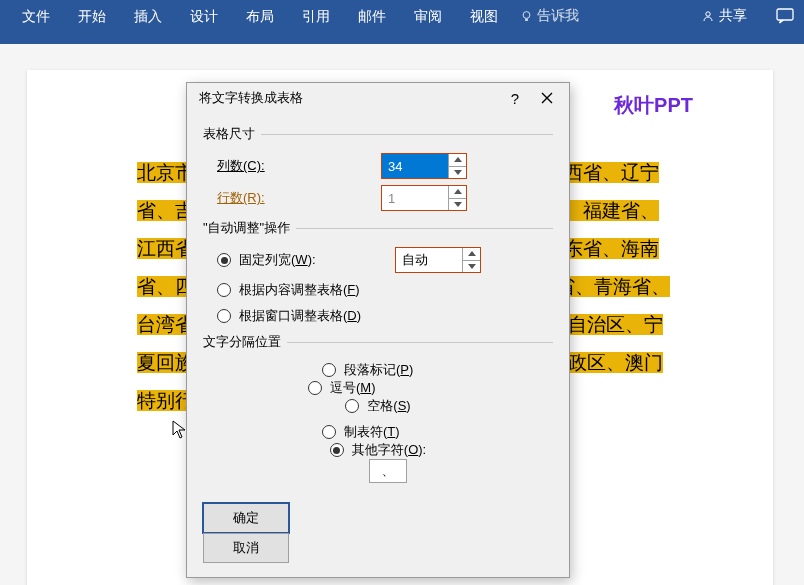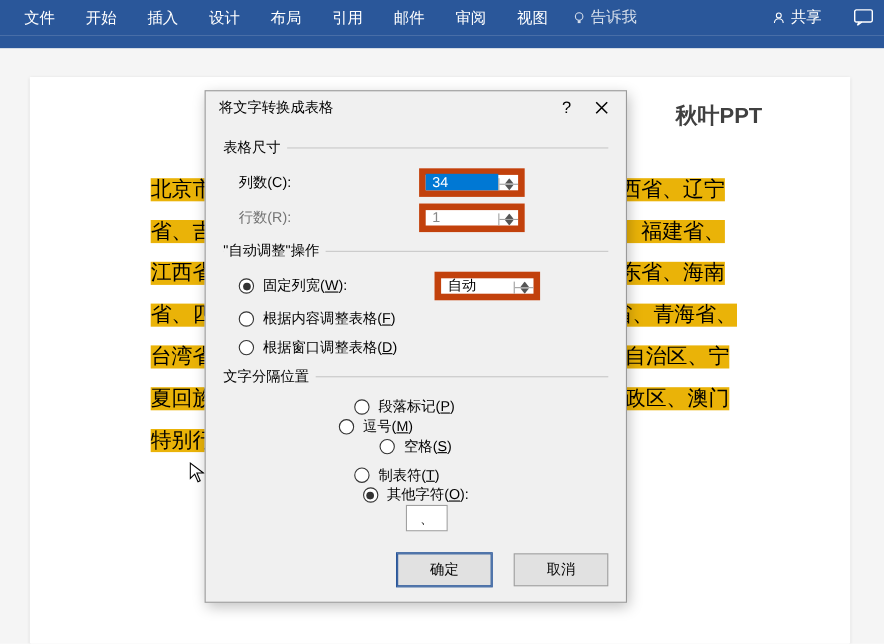--- a/index.html
+++ b/index.html
@@ -9,63 +9,63 @@
   .ribbon .tab { padding: 0 14px; height: 32px; line-height: 32px; cursor: pointer; }
   .ribbon .tell-me { margin-left: 8px; opacity: 0.8; display: flex; align-items: center; }
   .ribbon .tell-me svg { margin-right: 4px; }
   .ribbon .right-group { position: absolute; right: 10px; display: flex; align-items: center; gap: 29px; }
   .ribbon .share { display: flex; align-items: center; gap: 4px; }
   
   .ribbon-lower { background: #2a579a; height: 12px; }
   
   .doc-area { background: #f5f5f5; padding: 26px 30px 0 26px; height: 541px; position: relative; }
   .page { background: #fff; width: 746px; height: 520px; margin: 0 auto; padding: 22px 20px; position: relative; box-shadow: 0 1px 3px rgba(0,0,0,0.15); }
-  .page-title { position: absolute; right: 80px; top: 22px; color: #404040; font-size: 20px; font-weight: bold; }
+  .page-title { position: absolute; right: 80px; top: 22px; color: #6d28d9; font-size: 20px; font-weight: bold; }
   
   .body-text { position: absolute; top: 84px; left: 110px; right: 90px; font-size: 19px; line-height: 38px; color: #000; }
   .body-text .line { white-space: nowrap; }
   .body-text .sel { background: #eab308; }
   
   .cursor-arrow { position: absolute; left: 145px; top: 350px; pointer-events: none; }
   
   .dialog { position: absolute; left: 186px; top: 82px; width: 384px; background: #f0f0f0; border: 1px solid #9a9a9a; box-shadow: 2px 4px 12px rgba(0,0,0,0.25); font-size: 13px; color: #000; }
   .dialog .titlebar { height: 30px; display: flex; align-items: center; padding: 0 6px 0 12px; font-size: 13px; }
   .dialog .titlebar .title { flex: 1; }
   .dialog .titlebar .help, .dialog .titlebar .close { width: 32px; height: 24px; display: flex; align-items: center; justify-content: center; cursor: pointer; font-size: 15px; }
   
   .dialog .content { padding: 4px 16px 14px 16px; }
   .dialog .group-label { font-size: 13px; margin: 8px 0 10px 0; position: relative; }
   .dialog .group-label::after { content: ""; position: absolute; border-top: 1px solid #c8c8c8; left: 0; right: 0; top: 50%; z-index: 0; }
   .dialog .group-label span { background: #f0f0f0; padding-right: 6px; position: relative; z-index: 1; }
   
   .dialog .row { display: flex; align-items: center; margin: 6px 0 6px 14px; }
-  .dialog .row .label { width: 164px; }
-  .dialog .row.disabled .label { color: #737373; }
-  
-  .spinner { display: flex; height: 26px; border: 6px solid #c2410c; background: #fff; align-items: flex-end; }
+  .dialog .row .label { width: 164px; text-decoration: underline; }
+  .dialog .row.disabled .label { color: #a16207; }
+  
+  .spinner { display: flex; height: 26px; border: 1px solid #c2410c; background: #fff; }
   .spinner input { border: none; width: 66px; padding: 0 6px; font-size: 13px; outline: none; background: transparent; }
   .spinner input.sel { background: #0078d4; color: #fff; }
   .spinner.disabled input { color: #888; }
   .spinner .arrows { width: 18px; display: flex; flex-direction: column; border-left: 1px solid #a0a0a0; }
   .spinner .arrows div { flex: 1; display: flex; align-items: center; justify-content: center; cursor: pointer; }
   .spinner .arrows div + div { border-top: 1px solid #a0a0a0; }
   .spinner .arrows svg { display: block; }
   
   .radio-row { display: flex; align-items: center; margin: 8px 0 8px 14px; }
   .radio { width: 14px; height: 14px; border: 1px solid #333; border-radius: 50%; margin-right: 8px; display: flex; align-items: center; justify-content: center; flex-shrink: 0; background: #fff; }
   .radio.checked::after { content: ""; width: 7px; height: 7px; background: #333; border-radius: 50%; }
   .radio-label { display: flex; align-items: center; cursor: pointer; }
   .u { text-decoration: underline; }
   
   .sep-group { margin-left: 14px; }
   .sep-row { display: flex; align-items: center; margin: 8px 0; gap: 0; flex-direction: column; }
   .sep-item { display: flex; align-items: center; cursor: pointer; margin-right: 14px; }
   .sep-input { width: 38px; height: 24px; border: 1px solid #a0a0a0; background: #fff; text-align: center; font-size: 13px; margin-left: 6px; outline: none; }
   
-  .btn-row { display: flex; justify-content: flex-end; gap: 20px; margin-top: 20px; }
+  .btn-row { display: flex; margin-top: 20px; flex-direction: column; }
   .btn { width: 86px; height: 30px; border: 1px solid #a0a0a0; background: #e1e1e1; display: flex; align-items: center; justify-content: center; cursor: pointer; font-size: 13px; }
   .btn.primary { border: 1px solid #2a579a; outline: 1px solid #2a579a; }
 </style>
 </head>
 <body>
 
 <div class="ribbon">
   <div class="tab">文件</div>
   <div class="tab">开始</div>
   <div class="tab">插入</div>

